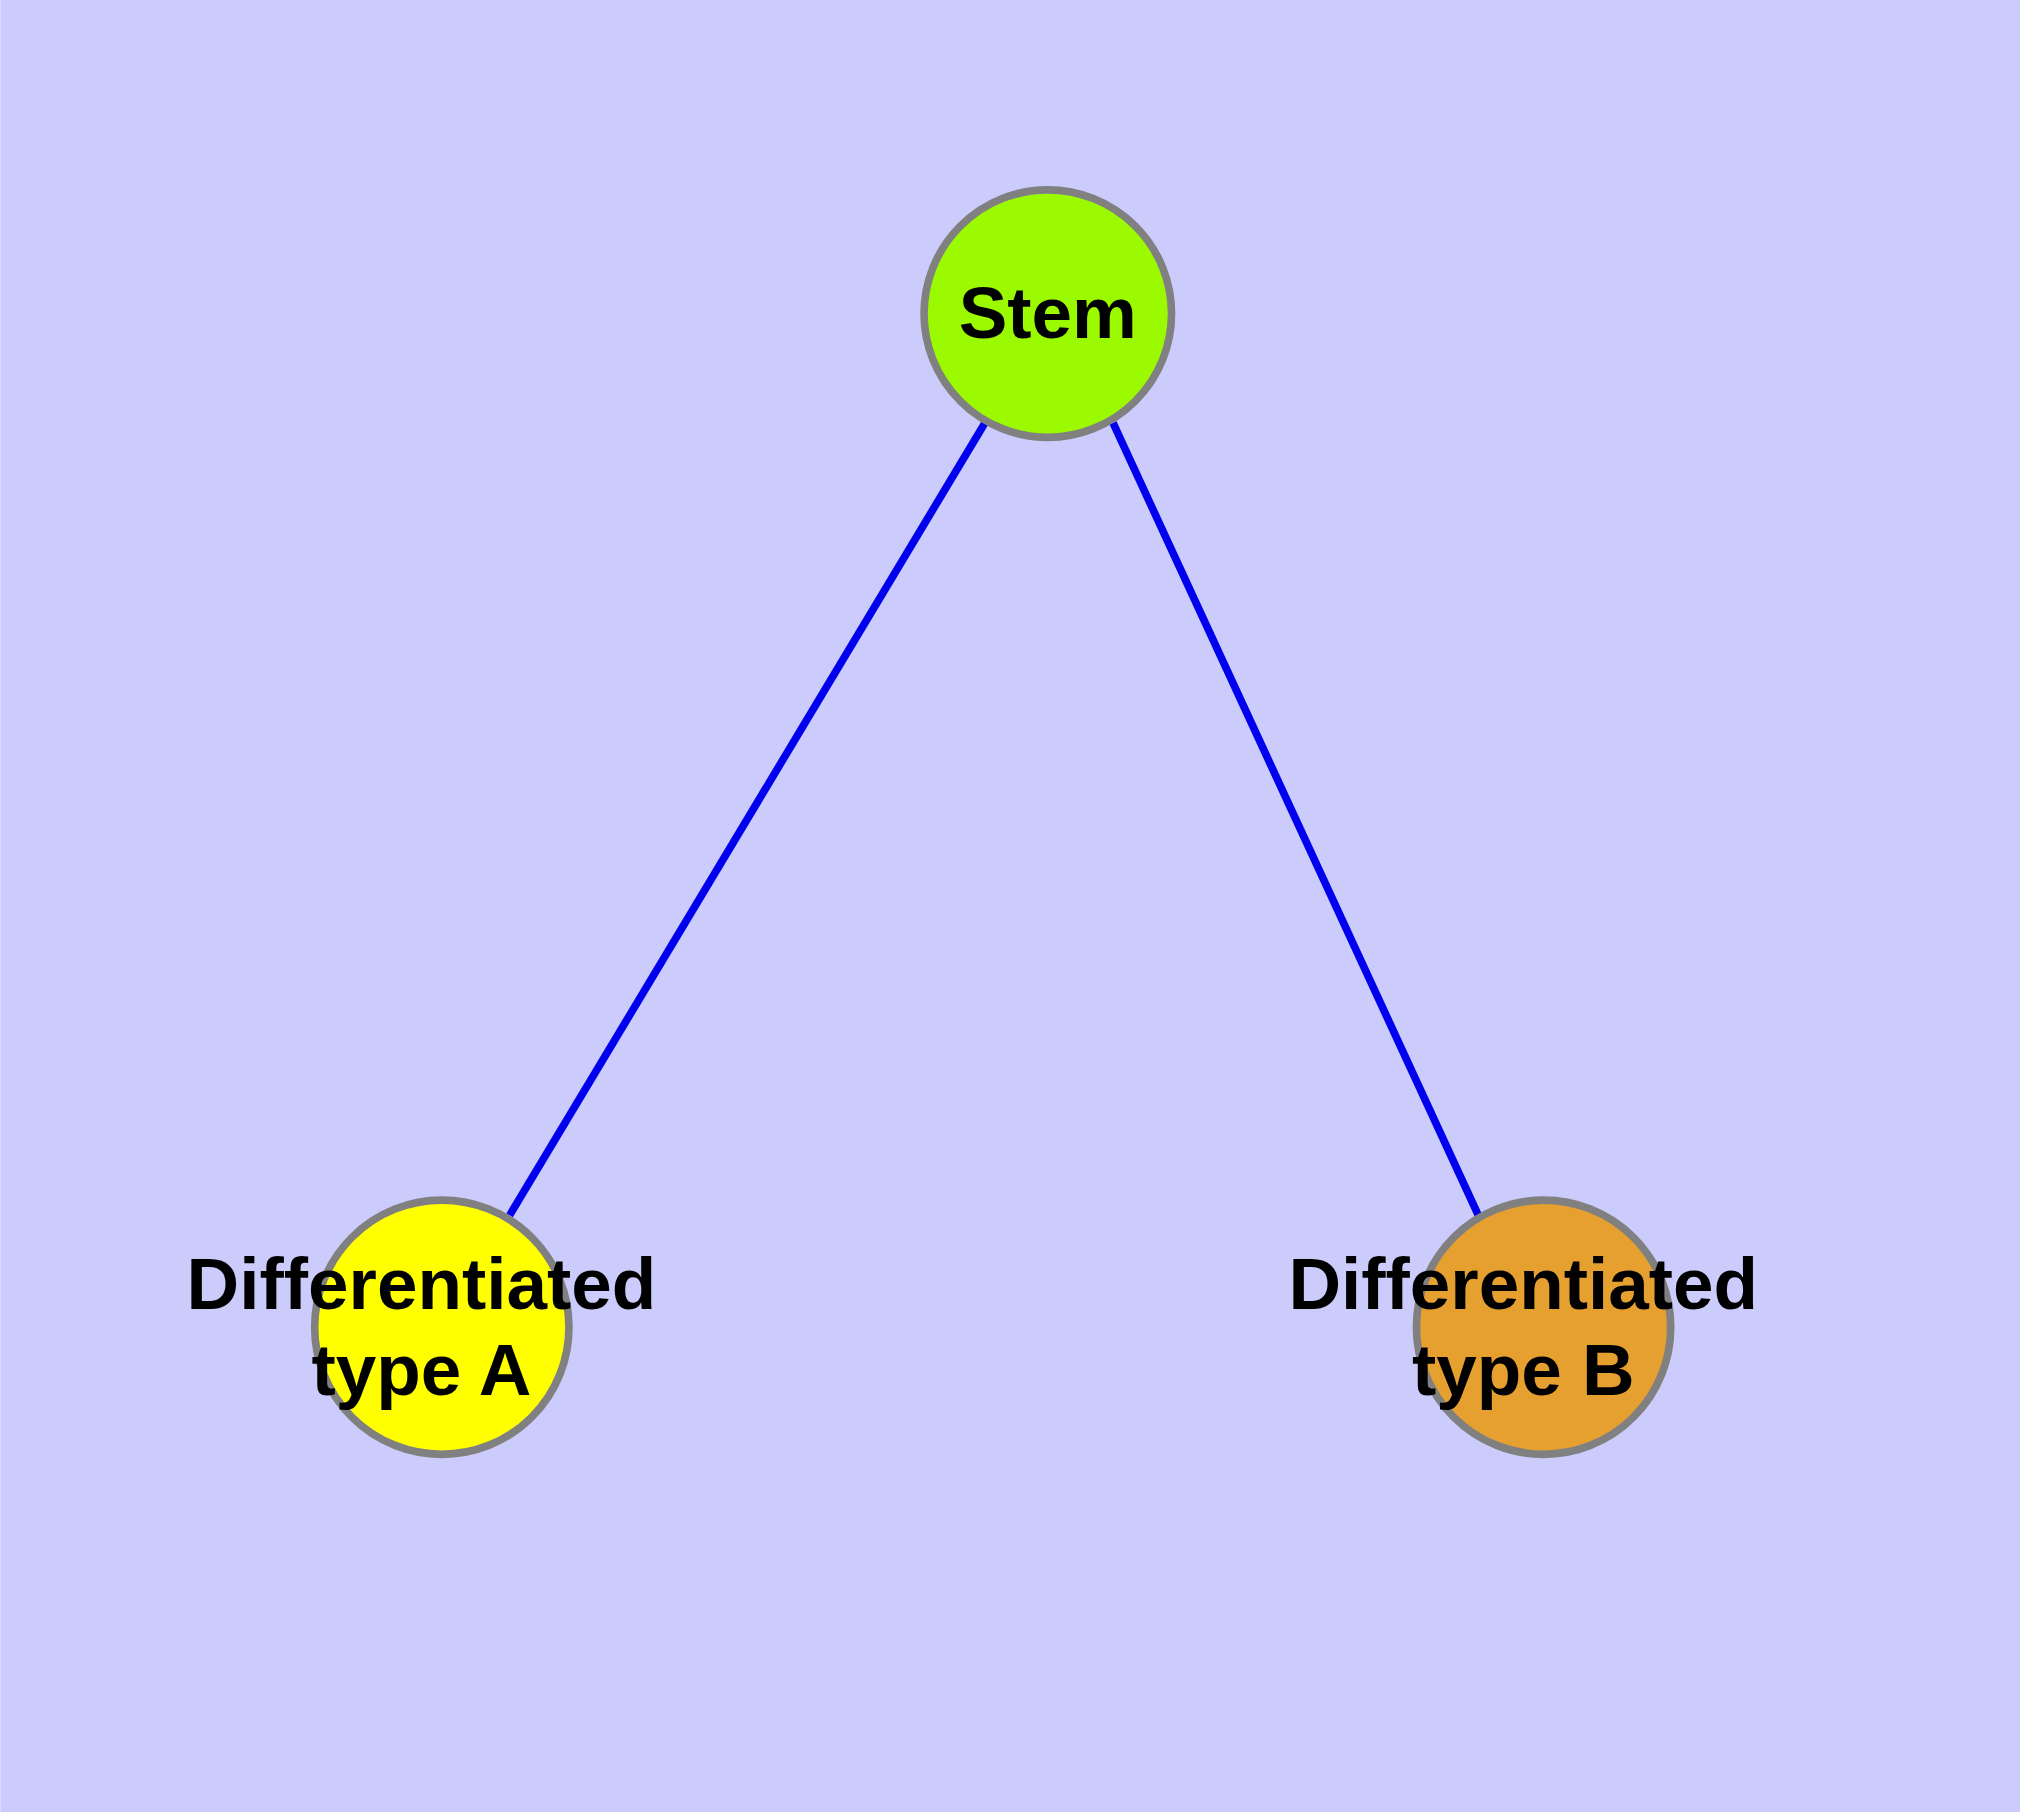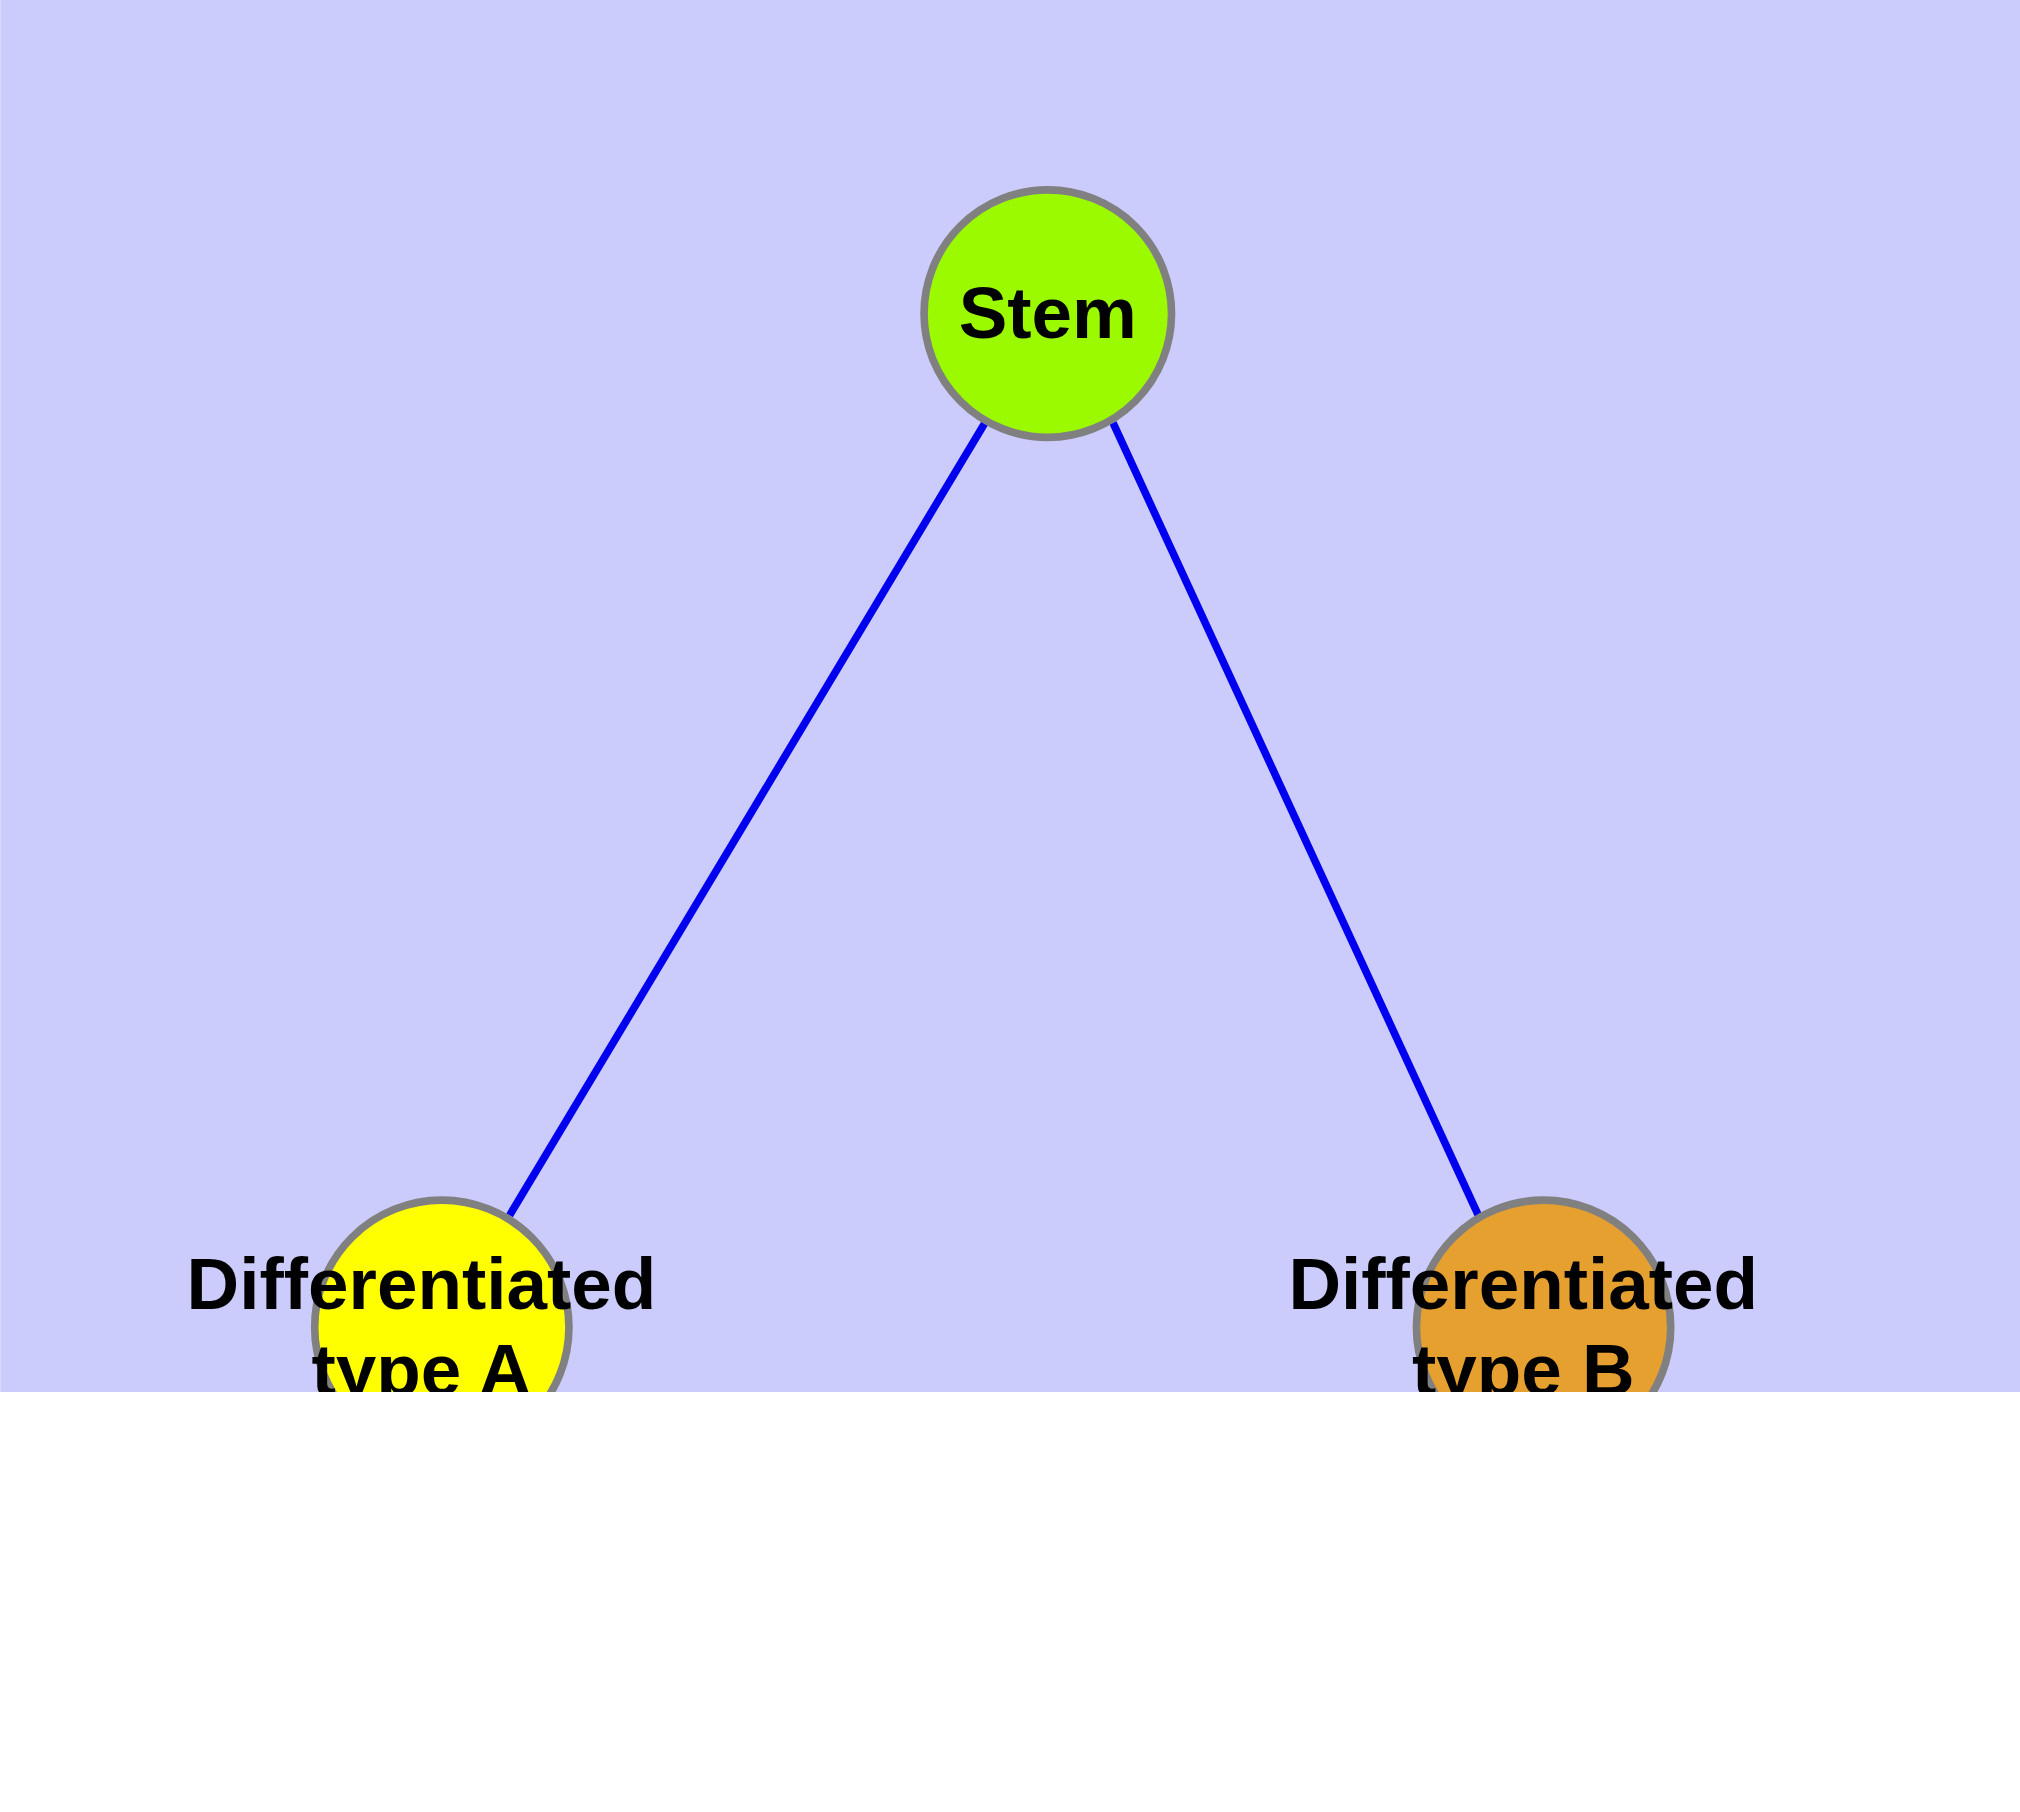--- a/index.html
+++ b/index.html
@@ -38,21 +38,21 @@
   .graph-edge {
     stroke: #0000ee;
     stroke-width: 9;
     stroke-linecap: butt;
     fill: none;
   }
 </style>
 </head>
 <body>
 
-<div id="stage" style="width: 2021px; height: 1392px;">
+<div id="stage" style="width: 2021px; height: 1812px;">
   <svg id="graph-svg" viewBox="0 0 2384 2138" xmlns="http://www.w3.org/2000/svg" style="width: 2021px; height: 1812px;">
 
     <rect id="bg-rect" x="0" y="0" width="2384" height="2138" fill="#ccccfc"></rect>
 
     <g id="edges-layer">
       <line class="graph-edge" id="edge-0" x1="1163" y1="497" x2="601" y2="1434" stroke="#0000ee" stroke-width="9"></line>
       <line class="graph-edge" id="edge-1" x1="1313" y1="499" x2="1745" y2="1436" stroke="#0000ee" stroke-width="9"></line>
     </g>
 
     <g id="nodes-layer">

